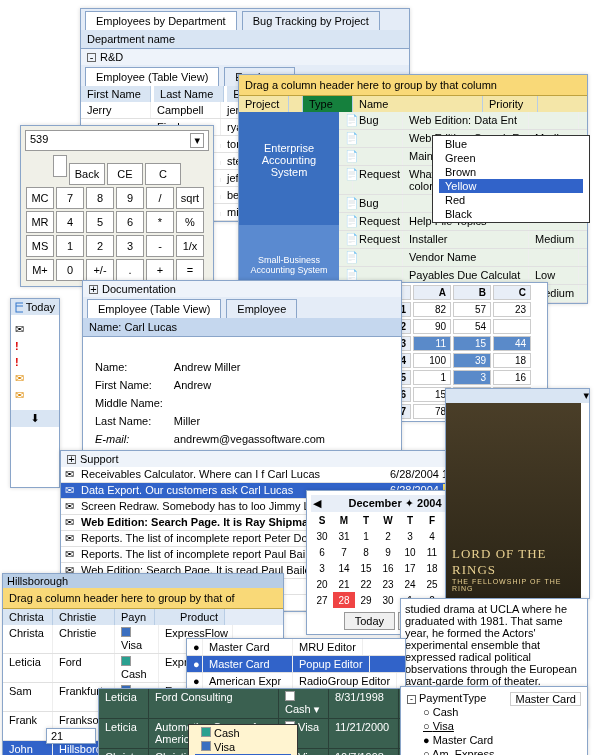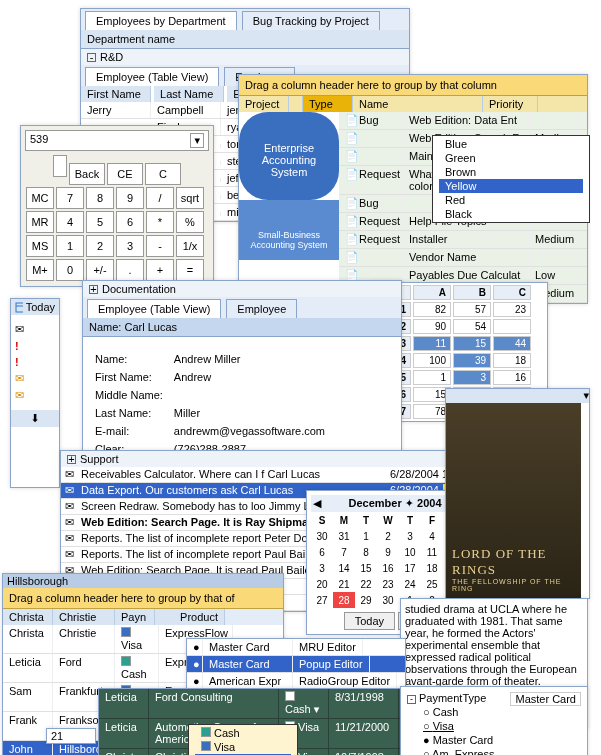--- a/index.html
+++ b/index.html
@@ -75,27 +75,27 @@
       <div class="row"><span style="width:70px;"></span><span style="width:70px;"></span><span style="width:40px;">bert</span></div>
       <div class="row"><span style="width:70px;"></span><span style="width:70px;"></span><span style="width:40px;">mike</span></div>
     </div>
 </div>
 
 <div class="panel" style="left:238px;top:74px;width:350px;">
   <div class="yellowhdr">Drag a column header here to group by that column</div>
   <div style="display:flex;background:#f4e6a8;">
     <span class="col" style="width:50px;background:#f4e6a8;">Project</span>
     <span class="col" style="width:14px;background:#f4e6a8;"></span>
-    <span class="col" style="width:50px;background:#eab308;">Type</span>
+    <span class="col" style="width:50px;background:#15803d;">Type</span>
     <span class="col" style="width:130px;background:#f4e6a8;">Name</span>
     <span class="col" style="width:55px;background:#f4e6a8;">Priority</span>
   </div>
   <div style="display:flex;">
     <div style="display:flex;flex-direction:column;">
-      <div class="bluebox" style="height:88px;border-radius:29px;">Enterprise Accounting System</div>
+      <div class="bluebox" style="height:113px;">Enterprise Accounting System</div>
       <div class="bluebox" style="height:60px;background:#5a8ad0;font-size:9px;">Small-Business Accounting System</div>
     </div>
     <div id="bugrows" style="flex:1;">
         <div class="row" style="display:flex;background:#eaf2e8;">
           <span style="width:14px;">📄</span>
           <span style="width:50px;">Bug</span>
           <span style="width:126px;">Web Edition: Data Ent</span>
           <span style="width:50px;"></span>
         </div>
         <div class="row" style="display:flex;background:#eaf2e8;">
@@ -255,40 +255,40 @@
 <div class="panel" style="left:82px;top:280px;width:320px;">
   <div style="padding:2px 6px;background:#eef3fa;display:flex;align-items:center;">
     <span style="display:inline-block;width:9px;height:9px;border:1px solid #666;text-align:center;line-height:7px;margin-right:4px;">+</span>
     <span>Documentation</span>
   </div>
   <div style="padding:2px 4px 0;background:#e4ecf7;">
     <span class="tab active">Employee (Table View)</span>
     <span class="tab">Employee</span>
   </div>
   <div class="hdr" style="background:#c5d7ee;">Name:  Carl Lucas</div>
-  <table style="margin:12px 10px;">
+  <table style="margin:20px 10px;">
     <tbody>
         <tr>
           <td style="padding:2px 8px 2px 0;">Name:</td>
           <td>Andrew Miller</td>
         </tr>
     <tr>
           <td style="padding:2px 8px 2px 0;">First Name:</td>
           <td>Andrew</td>
         </tr>
     <tr>
           <td style="padding:2px 8px 2px 0;">Middle Name:</td>
           <td></td>
         </tr>
     <tr>
           <td style="padding:2px 8px 2px 0;">Last Name:</td>
           <td>Miller</td>
         </tr>
     <tr>
-          <td style="padding:2px 8px 2px 0;">E-mail:</td>
+          <td style="padding:2px 8px 2px 0;font-style:italic;">E-mail:</td>
           <td>andrewm@vegassoftware.com</td>
         </tr>
     <tr>
           <td style="padding:2px 8px 2px 0;">Clear:</td>
           <td>(726)288-2887</td>
         </tr>
     <tr>
           <td style="padding:2px 8px 2px 0;">Department:</td>
           <td>Documentation</td>
         </tr>

